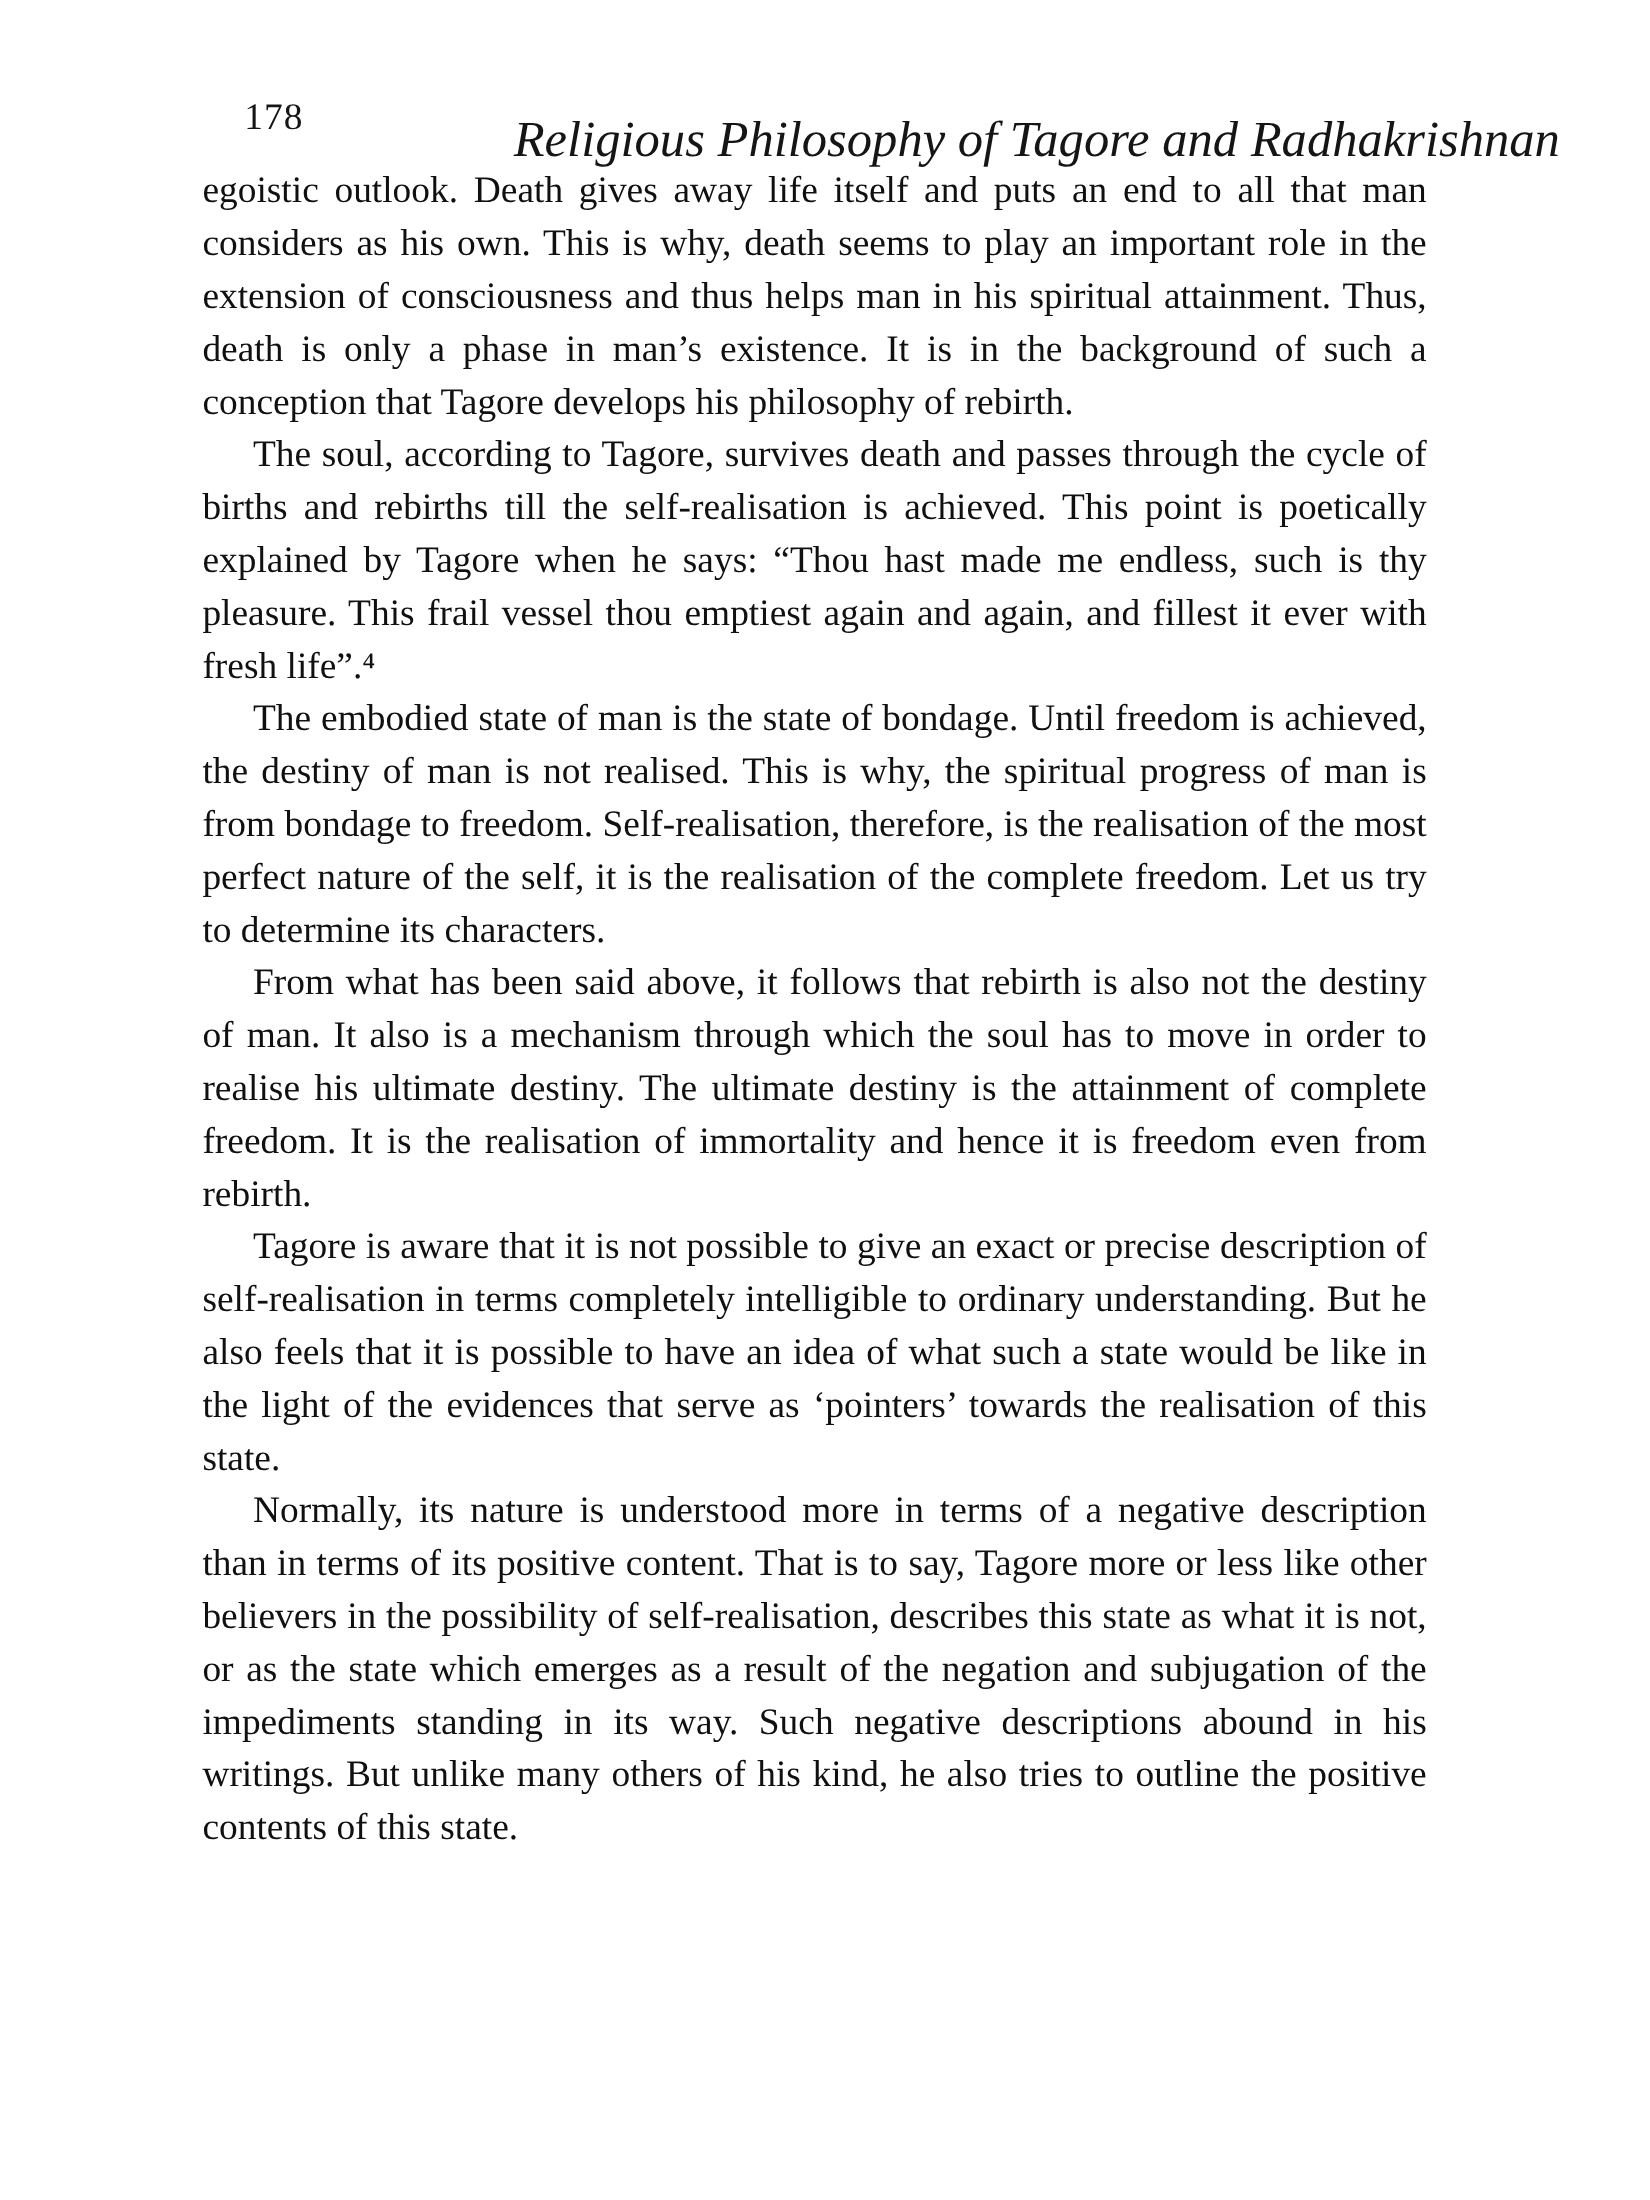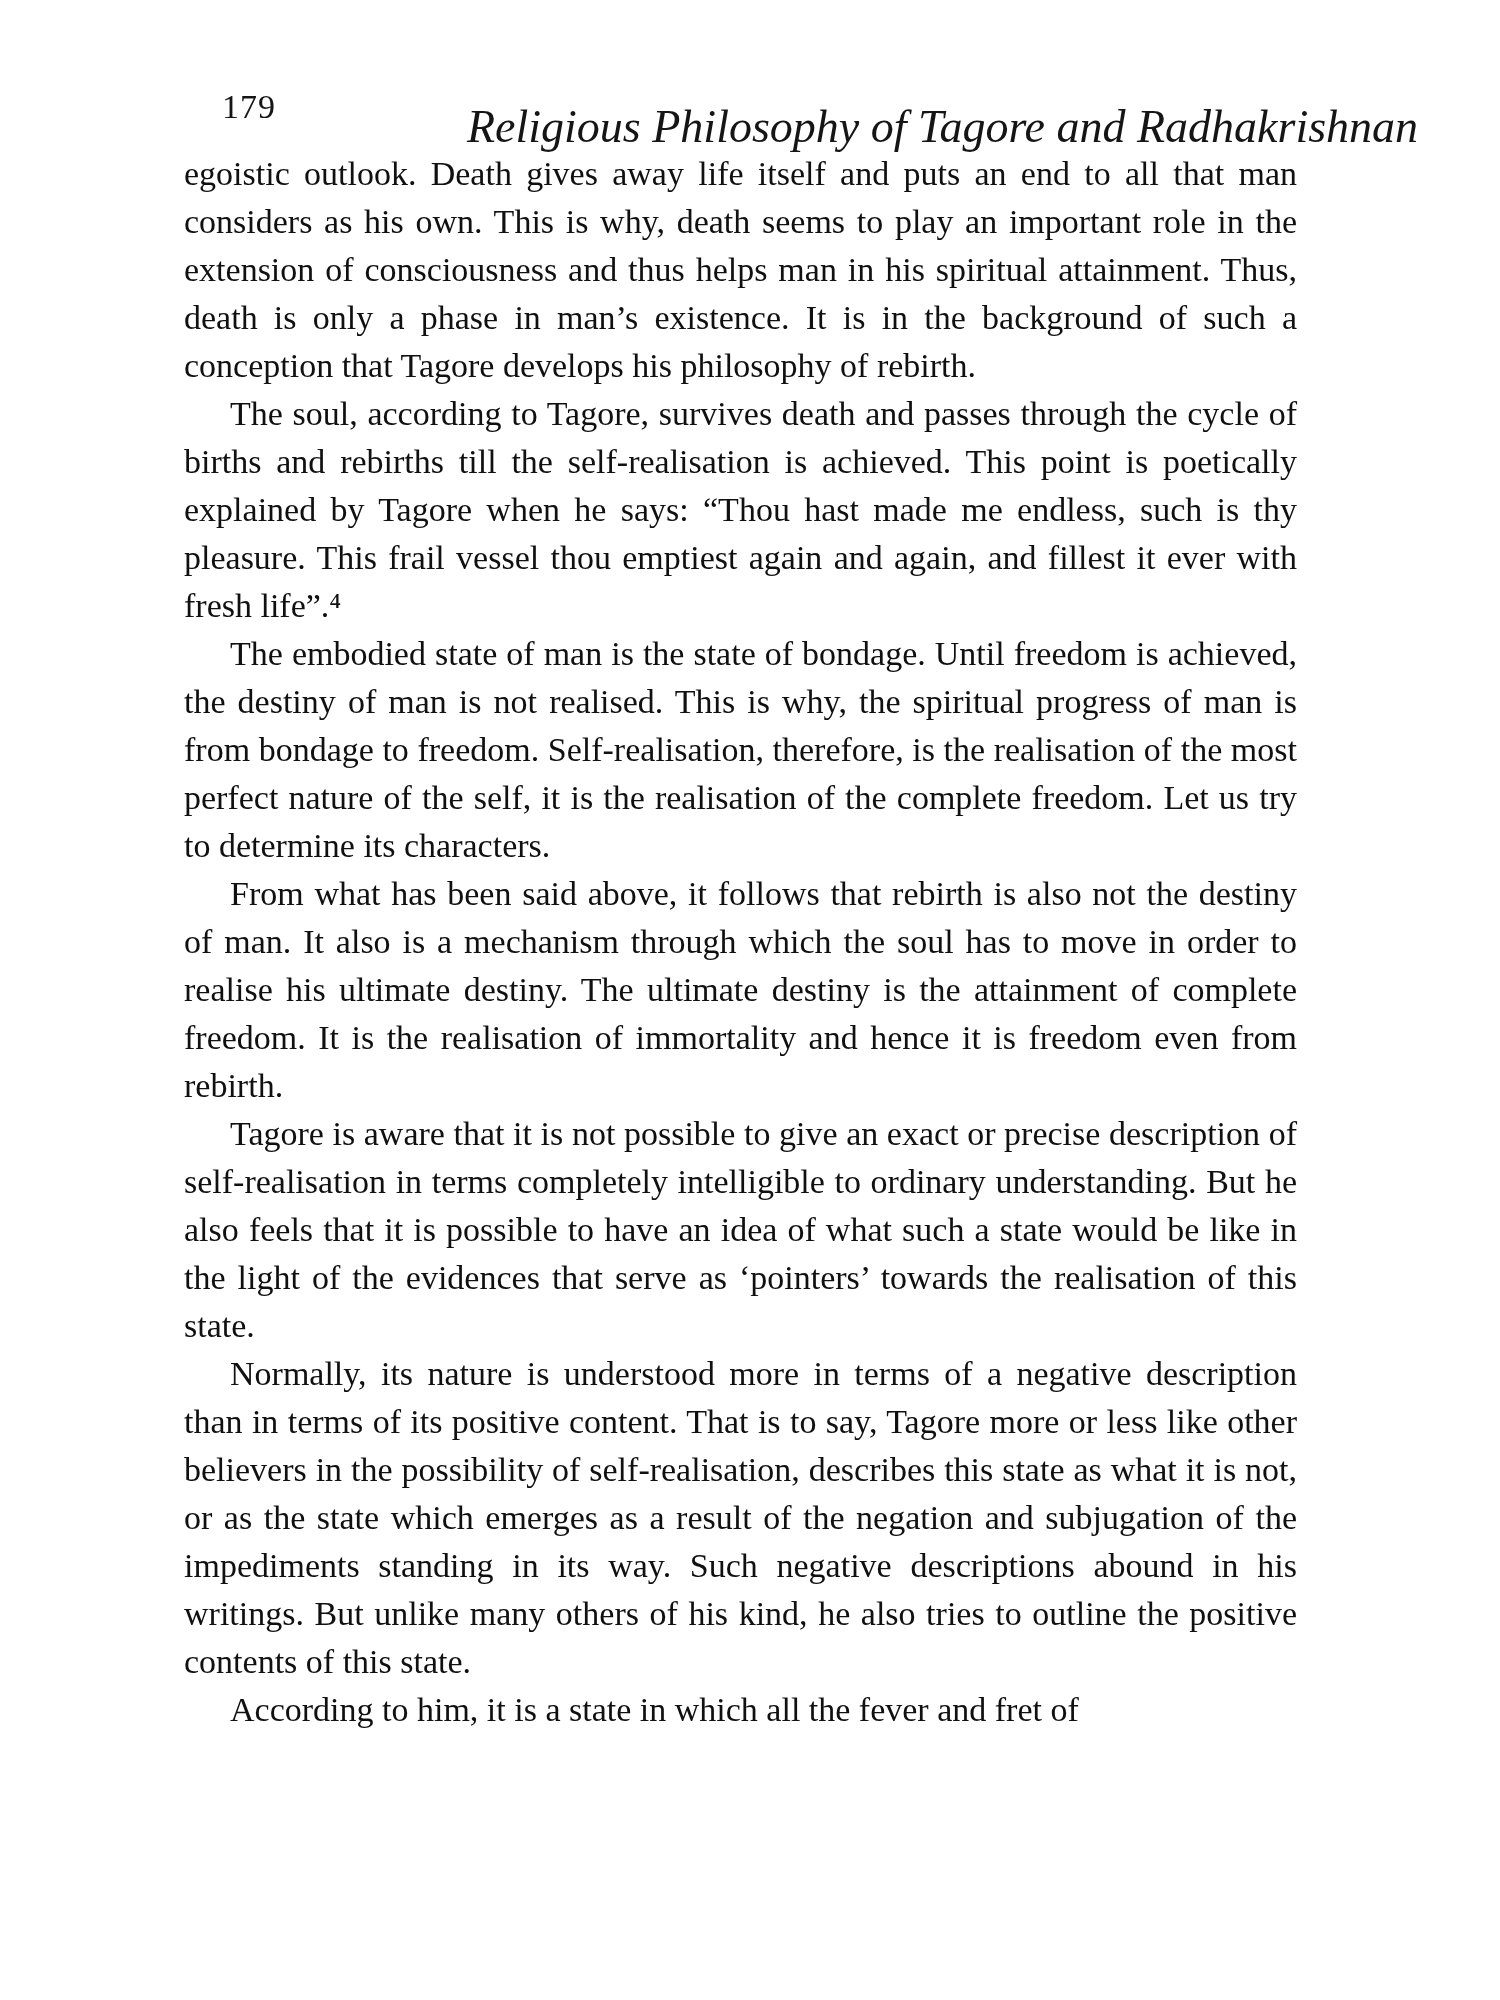--- a/index.html
+++ b/index.html
@@ -59,27 +59,26 @@
   .body-text p.no-indent {
     text-indent: 0;
   }
 </style>
 </head>
 <body>
 
 <div class="page">
 
   <div class="page-header">
-    <span class="page-number">179</span>
+    <span class="page-number">178</span>
     <span class="running-title">Religious Philosophy of Tagore and Radhakrishnan</span>
   </div>
 
   <div class="body-text">
     <p class="no-indent">egoistic outlook. Death gives away life itself and puts an end to all that man considers as his own. This is why, death seems to play an important role in the extension of consciousness and thus helps man in his spiritual attainment. Thus, death is only a phase in man’s existence. It is in the background of such a conception that Tagore develops his philosophy of rebirth.</p>
     <p>The soul, according to Tagore, survives death and passes through the cycle of births and rebirths till the self-realisation is achieved. This point is poetically explained by Tagore when he says: “Thou hast made me endless, such is thy pleasure. This frail vessel thou emptiest again and again, and fillest it ever with fresh life”.⁴</p>
     <p>The embodied state of man is the state of bondage. Until freedom is achieved, the destiny of man is not realised. This is why, the spiritual progress of man is from bondage to freedom. Self-realisation, therefore, is the realisation of the most perfect nature of the self, it is the realisation of the complete freedom. Let us try to determine its characters.</p>
     <p>From what has been said above, it follows that rebirth is also not the destiny of man. It also is a mechanism through which the soul has to move in order to realise his ultimate destiny. The ultimate destiny is the attainment of complete freedom. It is the realisation of immortality and hence it is freedom even from rebirth.</p>
     <p>Tagore is aware that it is not possible to give an exact or precise description of self-realisation in terms completely intelligible to ordinary understanding. But he also feels that it is possible to have an idea of what such a state would be like in the light of the evidences that serve as ‘pointers’ towards the realisation of this state.</p>
     <p>Normally, its nature is understood more in terms of a negative description than in terms of its positive content. That is to say, Tagore more or less like other believers in the possibility of self-realisation, describes this state as what it is not, or as the state which emerges as a result of the negation and subjugation of the impediments standing in its way. Such negative descriptions abound in his writings. But unlike many others of his kind, he also tries to outline the positive contents of this state.</p>
-    <p>According to him, it is a state in which all the fever and fret of</p>
   </div>
 
 </div>
 
 </body></html>

